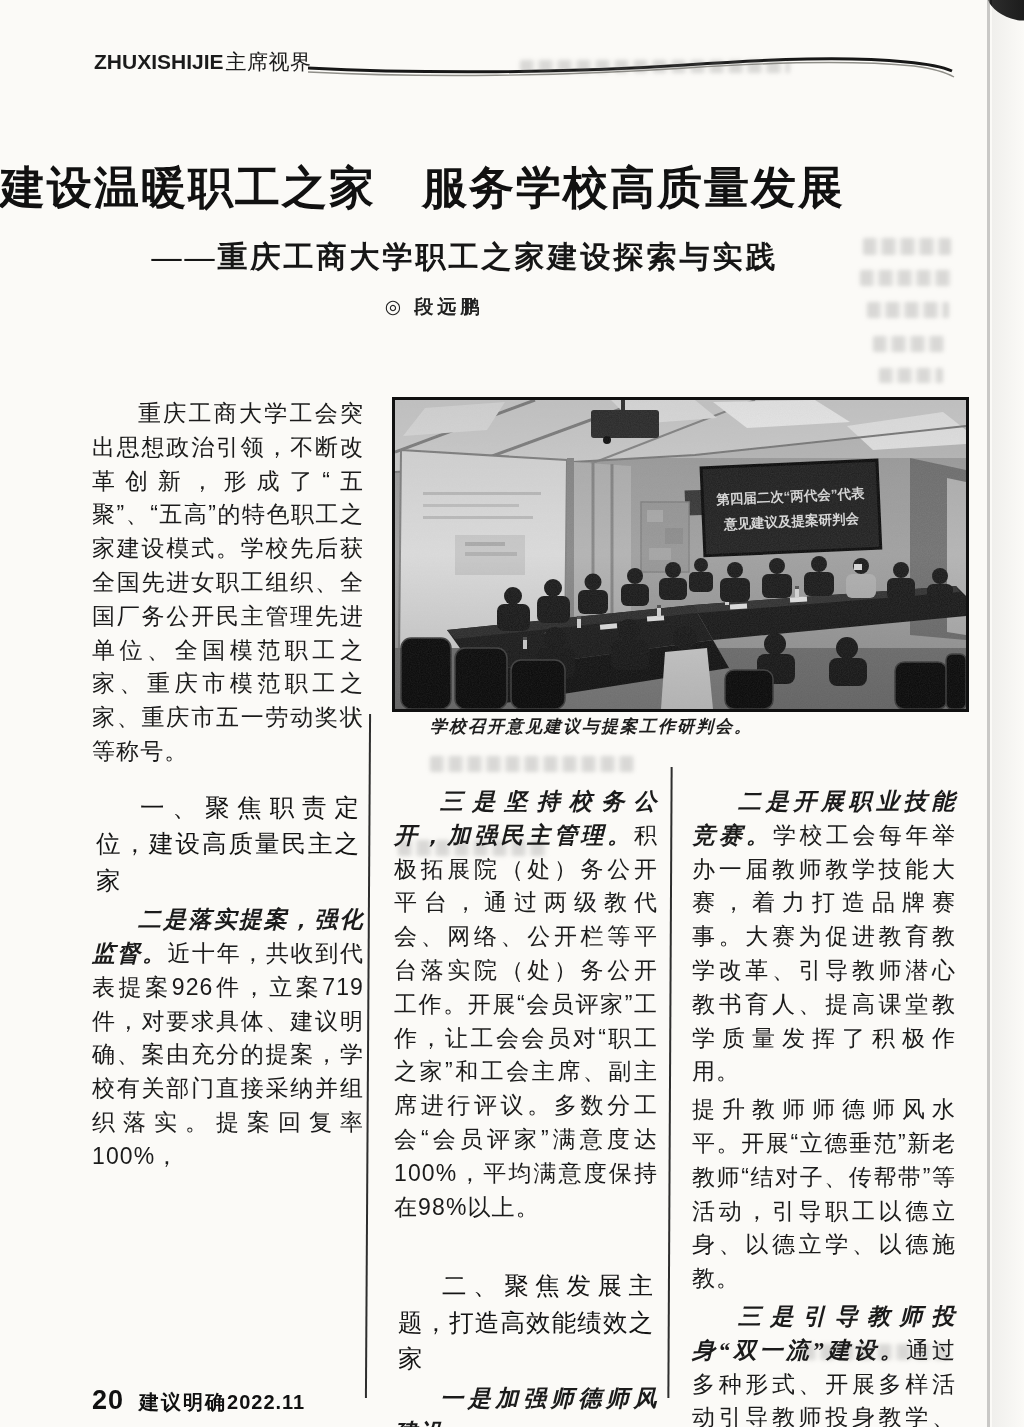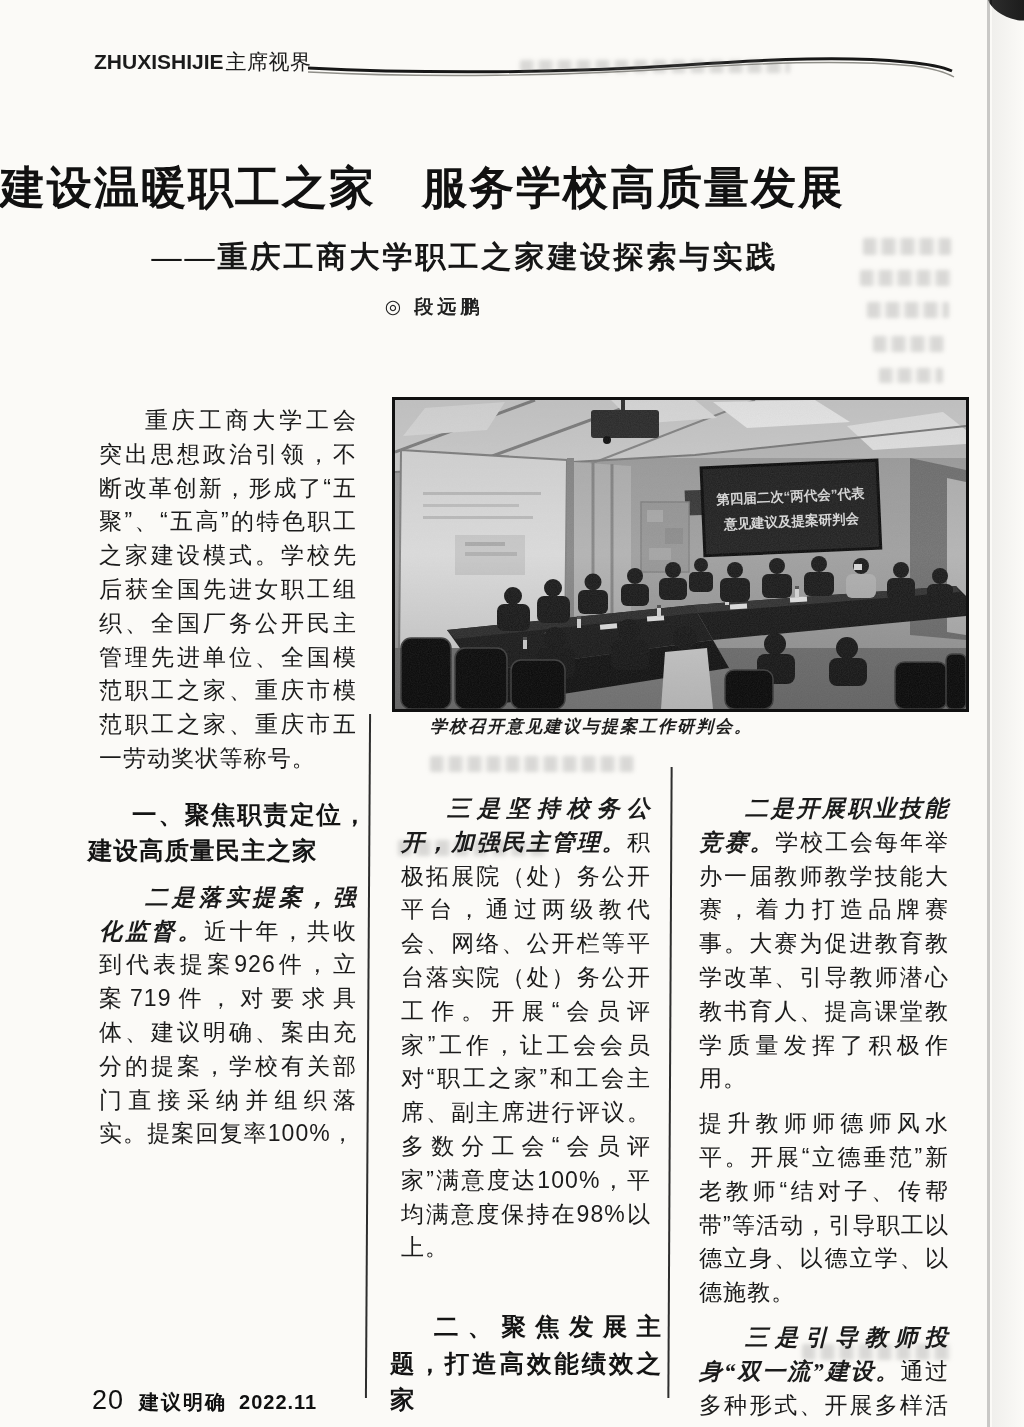--- a/index.html
+++ b/index.html
@@ -30,36 +30,36 @@
     filter:grayscale(1) contrast(1.04) blur(.3px);}
   .caption{position:absolute;left:430px;top:715px;
     font-family:"Liberation Serif","DejaVu Serif",serif;
     font-style:italic;font-weight:700;font-size:17px;letter-spacing:2px;color:#1d1d1d;}
   
   .bodycol{position:absolute;font-size:23px;line-height:33.8px;text-align:justify;
     letter-spacing:1.1px;color:#1b1b1b;}
   #col1{left:88px;top:393px;width:280px;}
   #col2{left:390px;top:781px;width:272px;}
   #col3{left:688px;top:781px;width:272px;}
-  p.para{margin:11px;}
+  p.para{margin:4px;}
   p.indent{text-indent:2em;}
-  h3.sec{margin:21px 0 4px;font-size:24.5px;font-weight:700;line-height:36.5px;
+  h3.sec{margin:21px 8px 4px;font-size:24.5px;font-weight:400;line-height:36.5px;
     text-indent:1.8em;letter-spacing:1px;color:#141414;}
   #col2 h3.sec{margin-top:44px;}
   .kaiti{font-family:"Liberation Serif","DejaVu Serif",serif;font-style:italic;
     font-weight:700;letter-spacing:1.6px;}
   
   .colrule{position:absolute;width:2px;background:#2e2e2e;}
   #rule1{left:367px;top:714px;height:684px;transform:rotate(.35deg);}
   #rule2{left:669px;top:767px;height:631px;transform:rotate(.3deg);}
   
   .footer{position:absolute;left:92px;top:1385px;display:flex;align-items:baseline;color:#101010;}
-  .footer .pgnum{font-size:27px;font-weight:400;letter-spacing:1px;}
+  .footer .pgnum{font-size:27px;font-weight:700;letter-spacing:1px;}
   .footer .journal{font-size:20px;font-weight:700;margin-left:15px;letter-spacing:2px;}
-  .footer .issue{font-size:20px;font-weight:700;margin-left:12px;letter-spacing:1px;}
+  .footer .issue{font-size:20px;font-weight:700;letter-spacing:1px;}
   
   .ghost{position:absolute;
     background:repeating-linear-gradient(90deg,rgba(115,115,115,.25) 0 13px,rgba(115,115,115,.04) 13px 19px);
     filter:blur(2px);border-radius:2px;}
   .corner-blob{position:absolute;left:986px;top:-10px;width:52px;height:28px;
     background:#1c1c1c;border-radius:50%;transform:rotate(24deg);}
   .edge-shadow{position:absolute;left:987px;top:0;width:3px;height:1427px;
     background:rgba(140,140,138,.45);}
   .edge-haze{position:absolute;left:992px;top:0;width:32px;height:1427px;
     background:linear-gradient(90deg,rgba(160,160,158,.12),rgba(160,160,158,0));}

